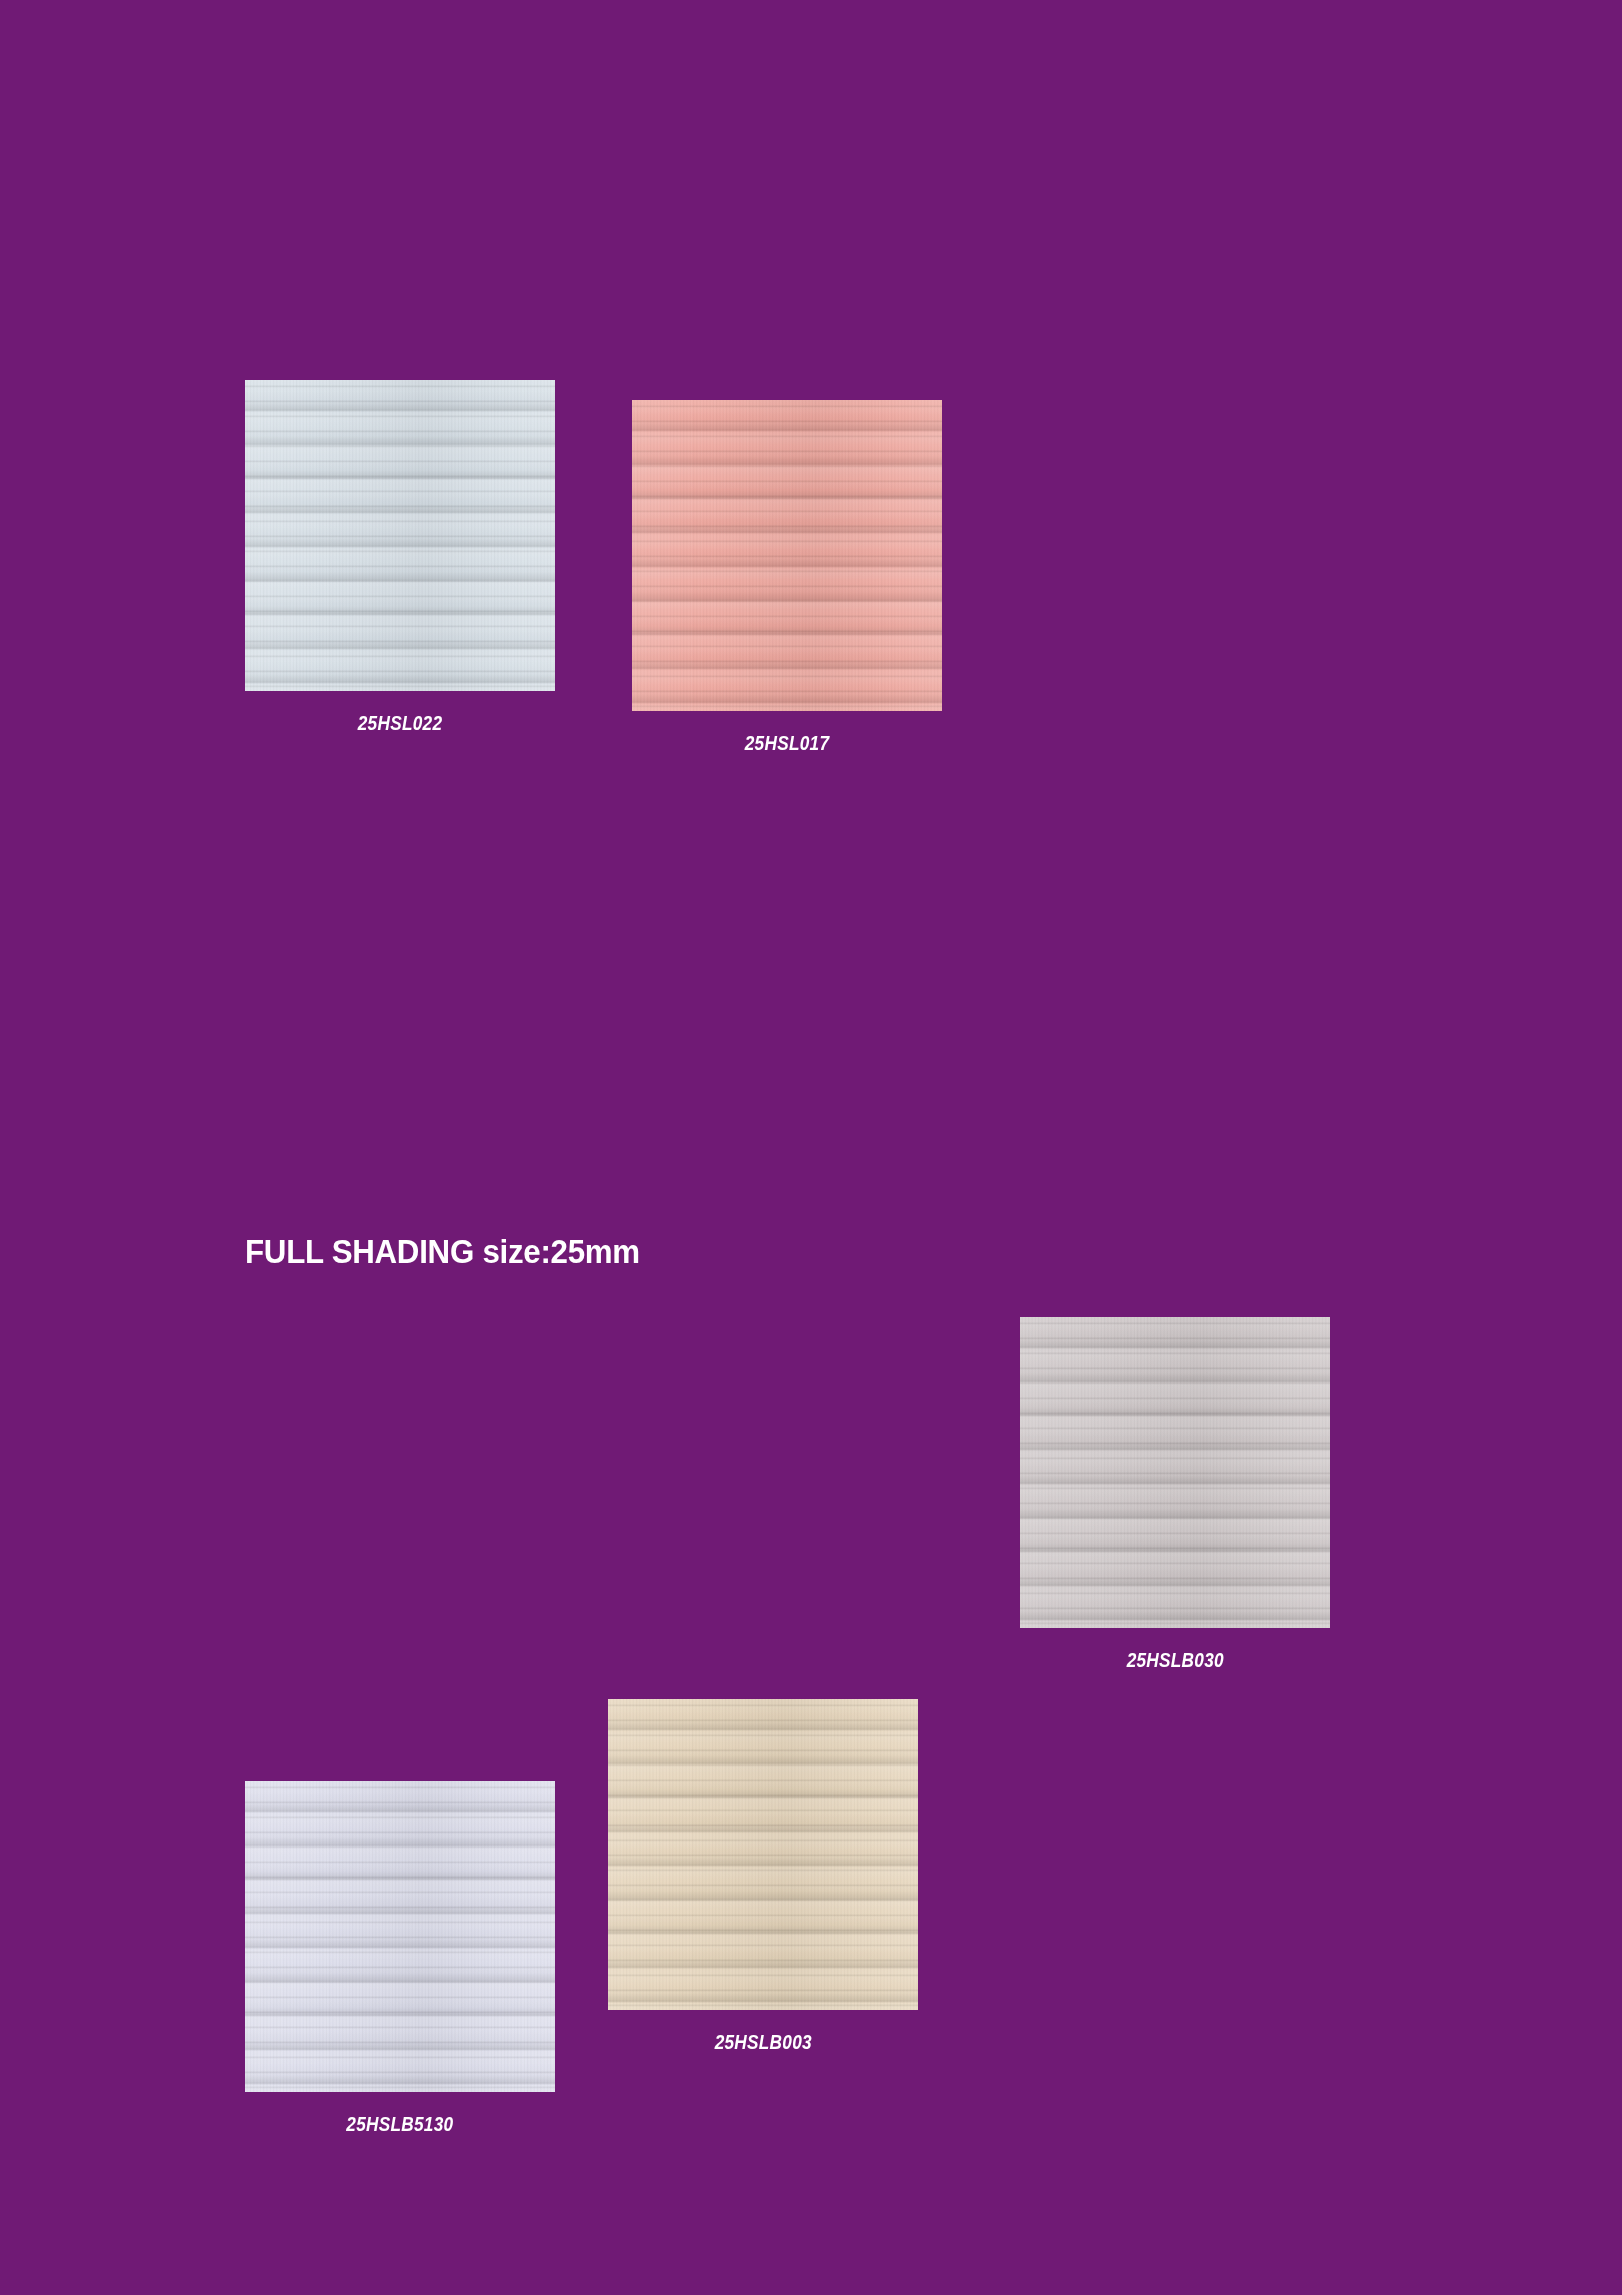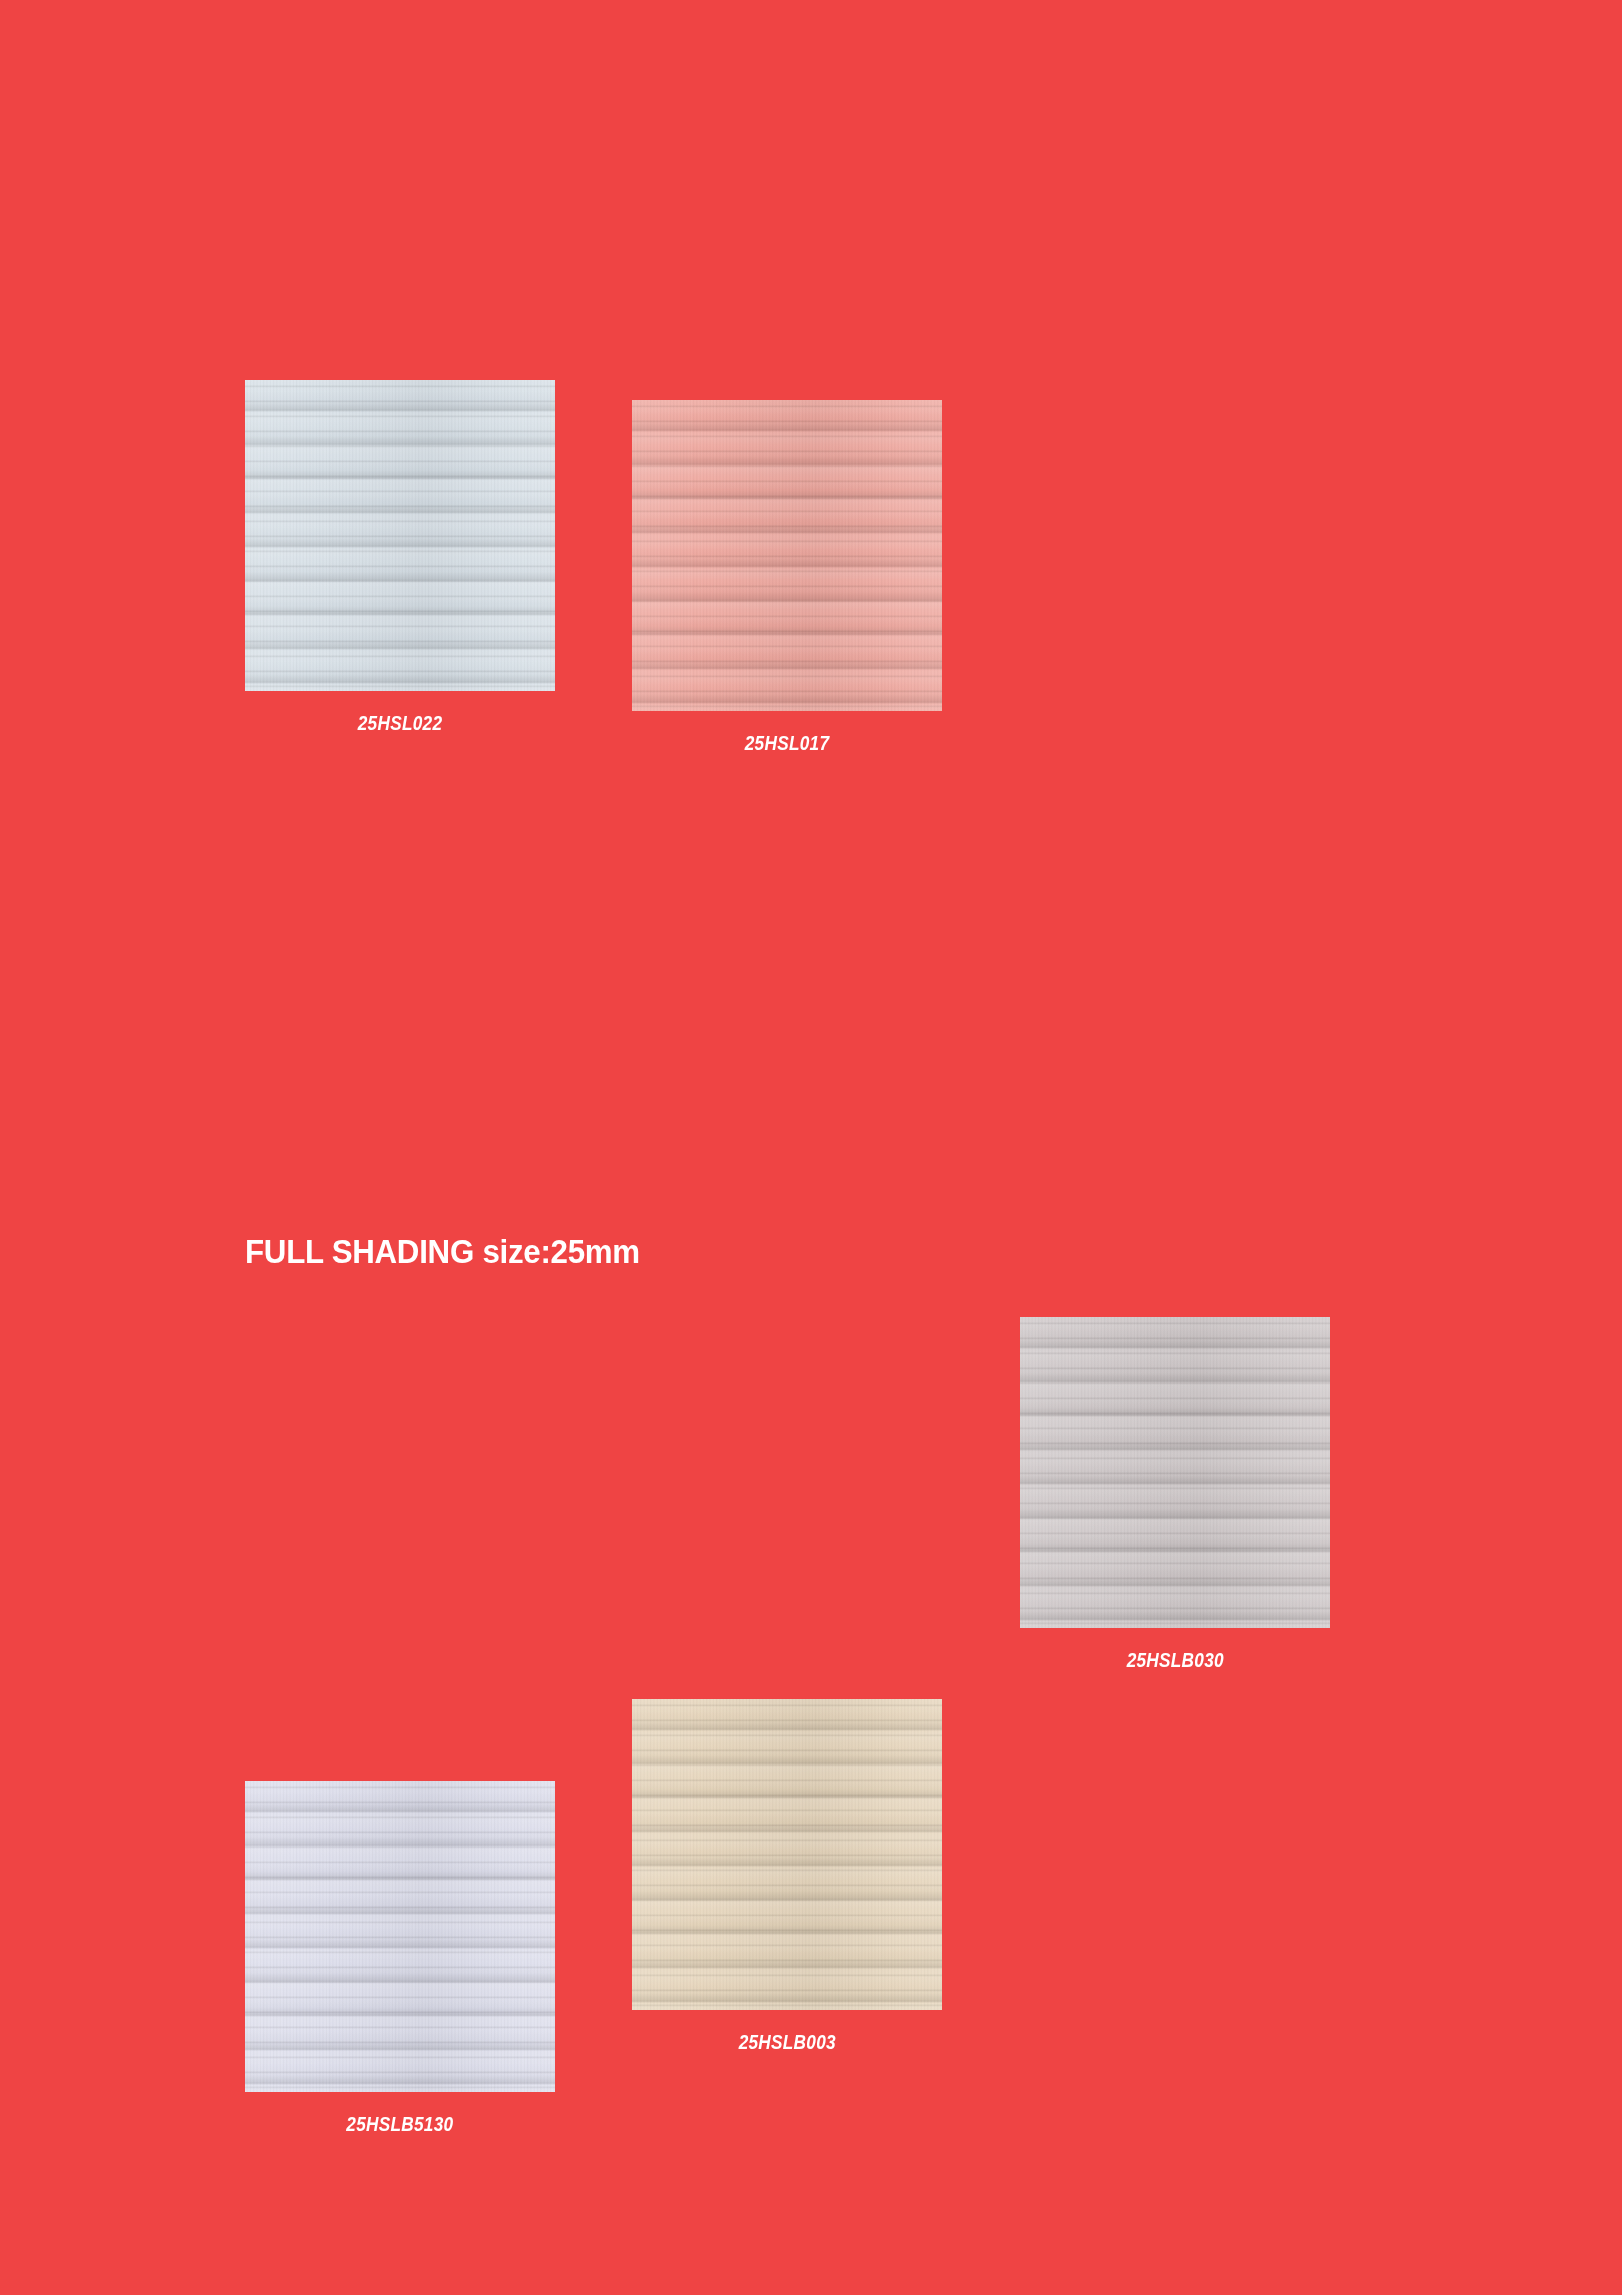--- a/index.html
+++ b/index.html
@@ -13,21 +13,21 @@
     height: 2295px;
     position: relative;
     overflow: hidden;
     font-family: "Liberation Sans", "DejaVu Sans", sans-serif;
     -webkit-font-smoothing: antialiased;
   }
 
   .page {
     position: absolute;
     inset: 0;
-    background: #ef4444;
+    background: #701a75;
   }
 
   
   .swatch-cell {
     position: absolute;
     display: flex;
     flex-direction: column;
     align-items: center;
   }
   .swatch {
@@ -166,21 +166,21 @@
   <div class="swatch-cell" style="left:245px; top:1781px;">
     <div class="swatch" style="background-color: rgb(221, 222, 236);">
       <div class="weave"></div>
       <div class="slats"></div>
       <div class="fiber"></div>
       <div class="sheen"></div>
     </div>
     <div class="swatch-label">25HSLB5130</div>
   </div>
 
-  <div class="swatch-cell" style="left:632px; top:1699px;align-items:center;">
+  <div class="swatch-cell" style="left:608px; top:1699px;align-items:center;">
     <div class="swatch" style="background-color: rgb(230, 213, 187);">
       <div class="weave"></div>
       <div class="slats"></div>
       <div class="fiber"></div>
       <div class="sheen"></div>
     </div>
     <div class="swatch-label">25HSLB003</div>
   </div>
 
 

